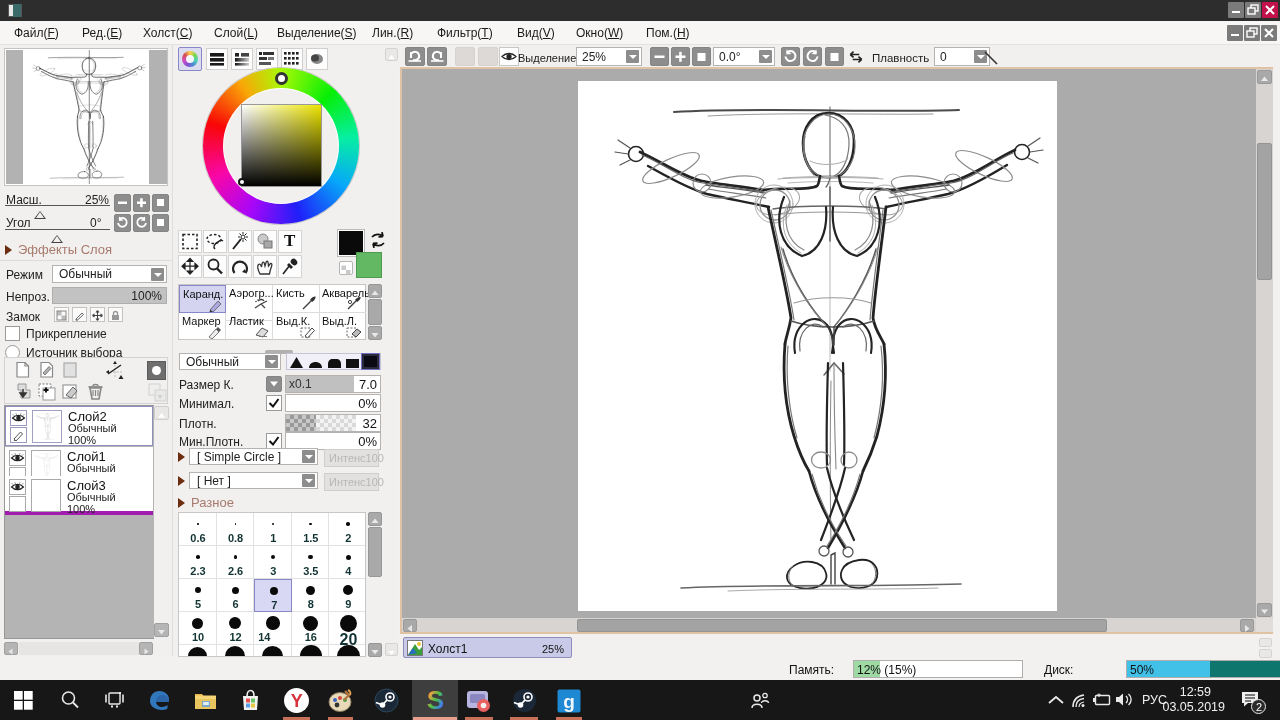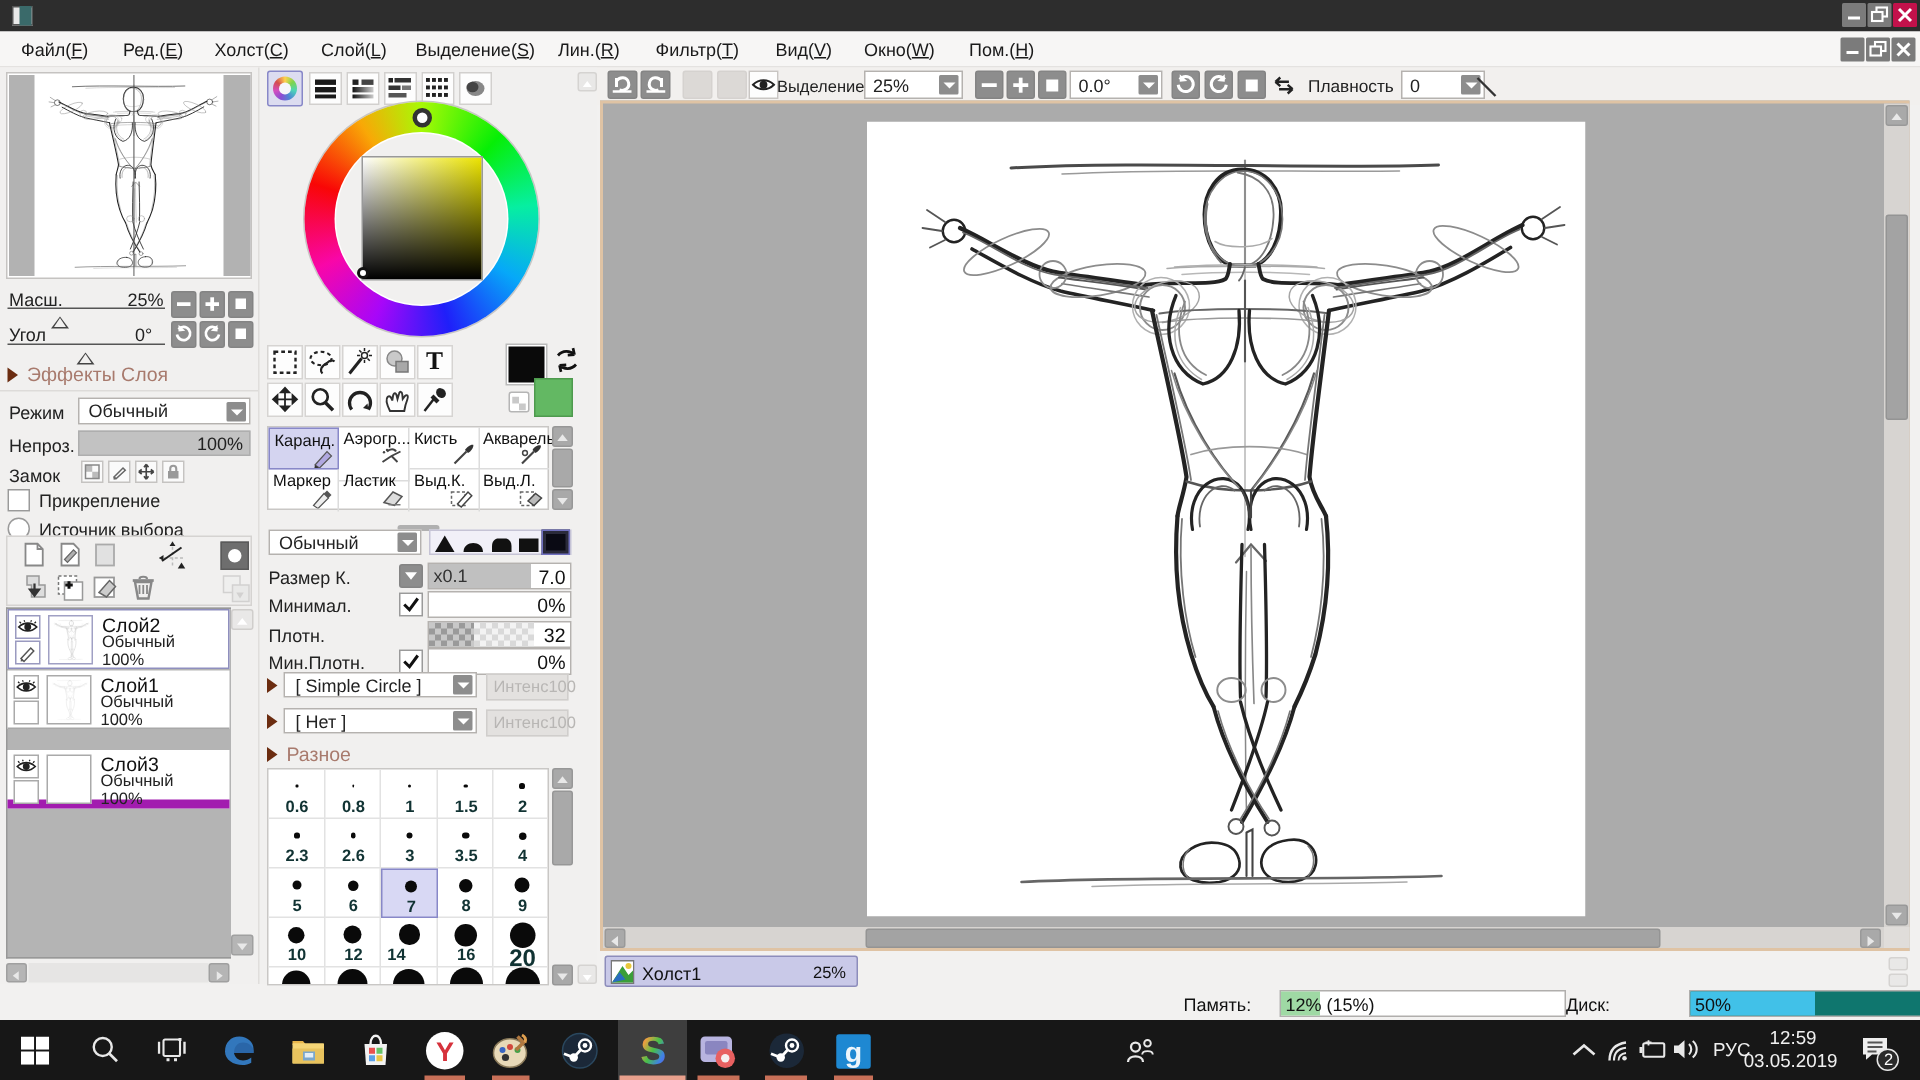--- a/index.html
+++ b/index.html
@@ -379,21 +379,21 @@
    <div class="abs" style="left:4px;top:20px;width:17px;height:16px;background:#fff;border:1px solid #aaa;"></div>
    <div class="abs" style="left:26px;top:3px;width:30px;height:33px;background:#fff;border:1px solid #aaa;">
     <svg class="abs" style="left:1px;top:1px;" width="26" height="29" viewBox="0 0 479 530" preserveAspectRatio="none" opacity="0.25">
               <use href="#fig"></use>
             </svg>
    </div>
    <div class="abs" style="left:62px;top:2px;font-size:13px;color:#111;">Слой1</div>
    <div class="abs" style="left:62px;top:15px;font-size:11px;color:#222;">Обычный</div>
    <div class="abs" style="left:62px;top:27px;font-size:11px;color:#222;">100%</div>
   </div>
-  <div class="abs" style="left:0;top:94px;width:148px;height:39px;background:#fff;border-bottom:6px solid #a21caf;text-align:center;">
+  <div class="abs" style="left:0;top:70px;width:148px;height:39px;background:#fff;border-bottom:4px solid #a21caf;text-align:center;">
    <div class="abs" style="left:4px;top:3px;width:17px;height:16px;background:#fff;border:1px solid #aaa;"><svg width="15" height="14">
               <path d="M1.5 7 C5 3.5,10 3.5,13.5 7 C10 10.5,5 10.5,1.5 7 Z" fill="#fff" stroke="#222" stroke-width="1.1"></path>
               <circle cx="7.5" cy="7" r="2.3" fill="#222"></circle>
               <path d="M3 4.5 L2 3.5 M5.5 3.5 L5 2.5 M9.5 3.5 L10 2.5 M12 4.5 L13 3.5" stroke="#222" stroke-width="0.8"></path>
             </svg></div>
    <div class="abs" style="left:4px;top:20px;width:17px;height:16px;background:#fff;border:1px solid #aaa;"></div>
    <div class="abs" style="left:26px;top:3px;width:30px;height:33px;background:#fff;border:1px solid #aaa;"></div>
    <div class="abs" style="left:62px;top:2px;font-size:13px;color:#111;">Слой3</div>
    <div class="abs" style="left:62px;top:15px;font-size:11px;color:#222;">Обычный</div>
    <div class="abs" style="left:62px;top:27px;font-size:11px;color:#222;">100%</div>
@@ -806,21 +806,21 @@
         <path d="M1 15 L6 8 L10 13 Z" fill="#2a6ec0"></path>
         <circle cx="12" cy="4" r="2" fill="#e8c83a"></circle>
       </svg>
  <span class="abs" style="left:24px;top:4px;font-size:12px;color:#111;">Холст1</span>
  <span class="abs" style="left:138px;top:5px;font-size:11px;color:#111;">25%</span>
 </div>
 <div class="abs" style="left:1259px;top:638px;width:13px;height:9px;background:#e9e8e7;border:1px solid #d5d3d1;border-radius:2px;"></div>
 <div class="abs" style="left:1259px;top:649px;width:13px;height:9px;background:#e9e8e7;border:1px solid #d5d3d1;border-radius:2px;"></div>
 
 <span class="abs" style="left:789px;top:663px;font-size:12px;color:#111;">Память:</span>
-<div class="abs" style="left:853px;top:660px;width:191px;height:18px;background:#fff;border:1px solid #b0aeac;">
+<div class="abs" style="left:853px;top:660px;width:170px;height:18px;background:#fff;border:1px solid #b0aeac;">
  <div class="abs" style="left:0;top:0;width:26px;height:16px;background:#9fd9a4;"></div>
  <span class="abs" style="left:3px;top:2px;font-size:12px;color:#111;">12% (15%)</span>
 </div>
 <span class="abs" style="left:1044px;top:663px;font-size:12px;color:#111;">Диск:</span>
 <div class="abs" style="left:1086px;top:660px;width:167px;height:18px;background:#0f766e;border:1px solid #b0aeac;margin-left:40px;">
  <div class="abs" style="left:0;top:0;width:83px;height:16px;background:#41c1e8;"></div>
  <span class="abs" style="left:3px;top:2px;font-size:12px;color:#111;">50%</span>
 </div>
 
 <div class="abs" id="taskbar">

